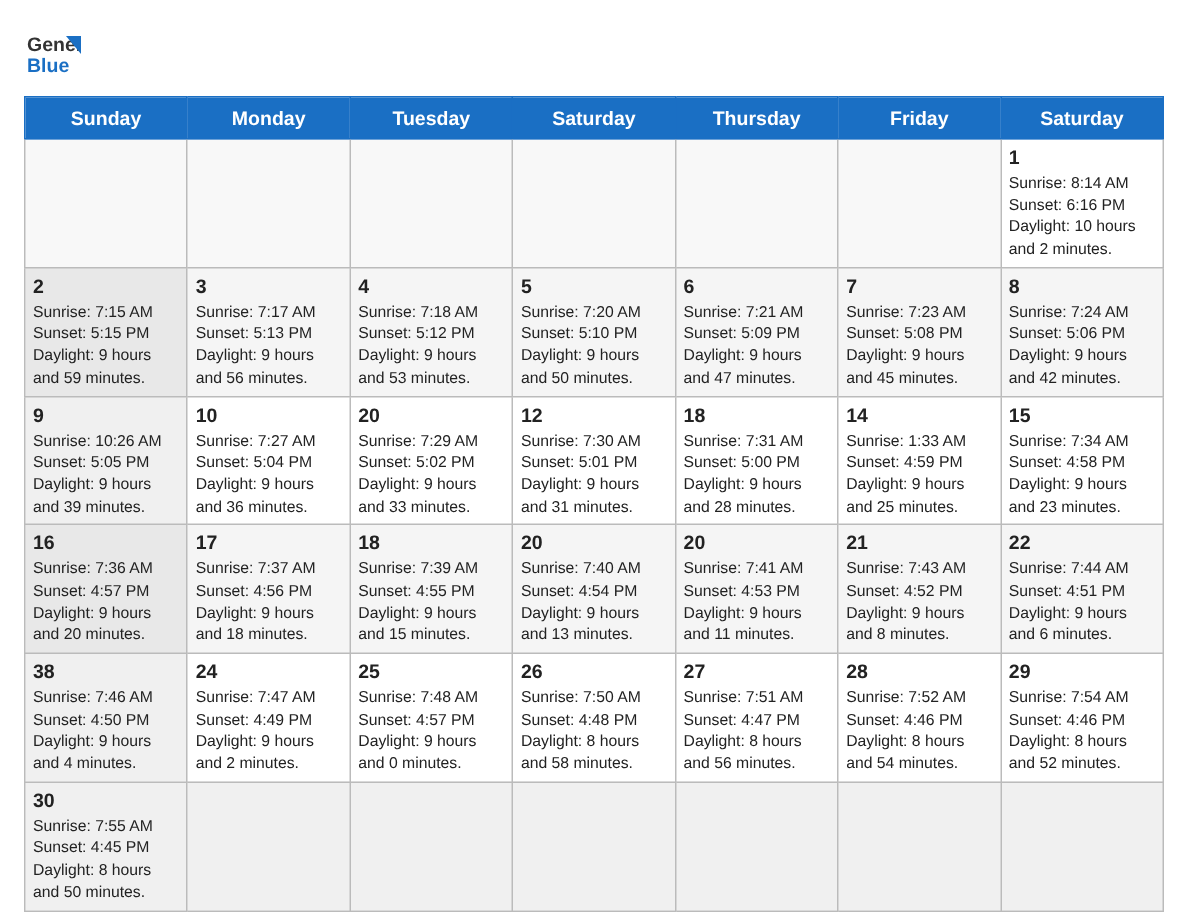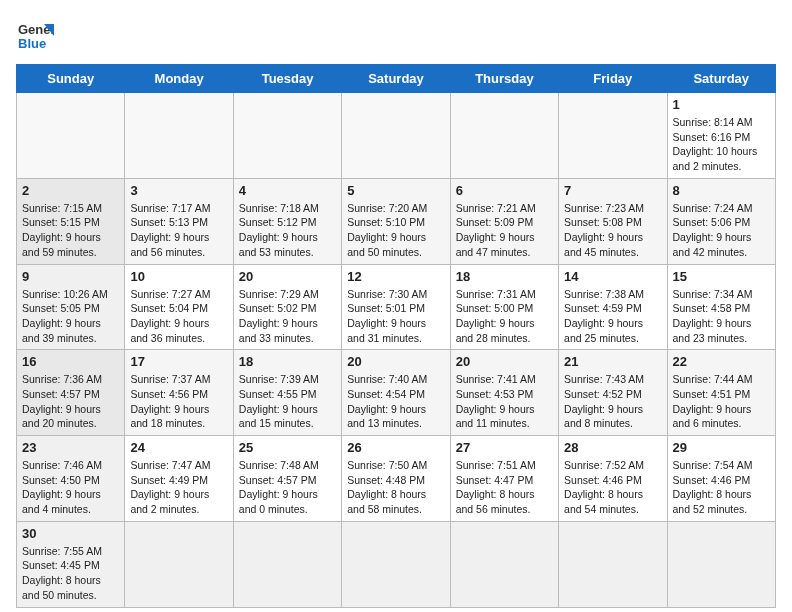--- a/index.html
+++ b/index.html
@@ -202,21 +202,21 @@
 Daylight: 9 hours and 31 minutes.</div>
         </td>
         <td>
           <span class="day-number">18</span>
           <div class="day-info">Sunrise: 7:31 AM
 Sunset: 5:00 PM
 Daylight: 9 hours and 28 minutes.</div>
         </td>
         <td>
           <span class="day-number">14</span>
-          <div class="day-info">Sunrise: 7:38 AM
+          <div class="day-info">Sunrise: 1:33 AM
 Sunset: 4:59 PM
 Daylight: 9 hours and 25 minutes.</div>
         </td>
         <td>
           <span class="day-number">15</span>
           <div class="day-info">Sunrise: 7:34 AM
 Sunset: 4:58 PM
 Daylight: 9 hours and 23 minutes.</div>
         </td>
       </tr>
@@ -259,21 +259,21 @@
         </td>
         <td>
           <span class="day-number">22</span>
           <div class="day-info">Sunrise: 7:44 AM
 Sunset: 4:51 PM
 Daylight: 9 hours and 6 minutes.</div>
         </td>
       </tr>
       <tr>
         <td>
-          <span class="day-number">23</span>
+          <span class="day-number">38</span>
           <div class="day-info">Sunrise: 7:46 AM
 Sunset: 4:50 PM
 Daylight: 9 hours and 4 minutes.</div>
         </td>
         <td>
           <span class="day-number">24</span>
           <div class="day-info">Sunrise: 7:47 AM
 Sunset: 4:49 PM
 Daylight: 9 hours and 2 minutes.</div>
         </td>

